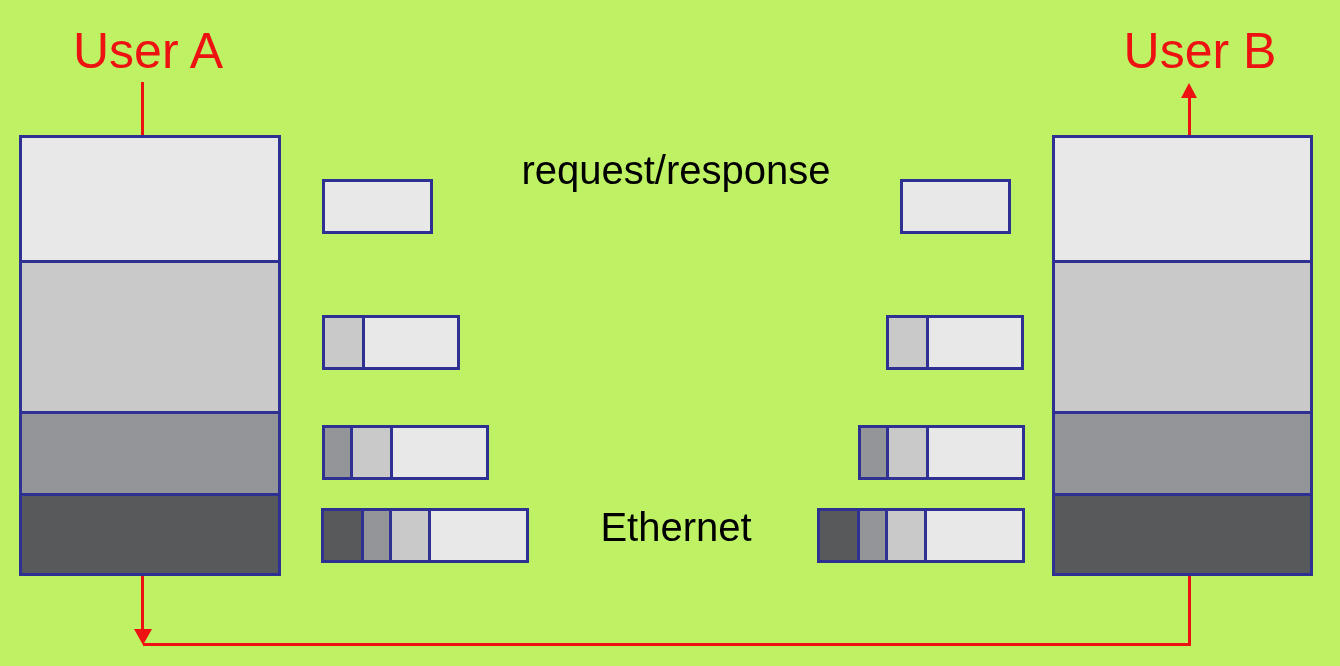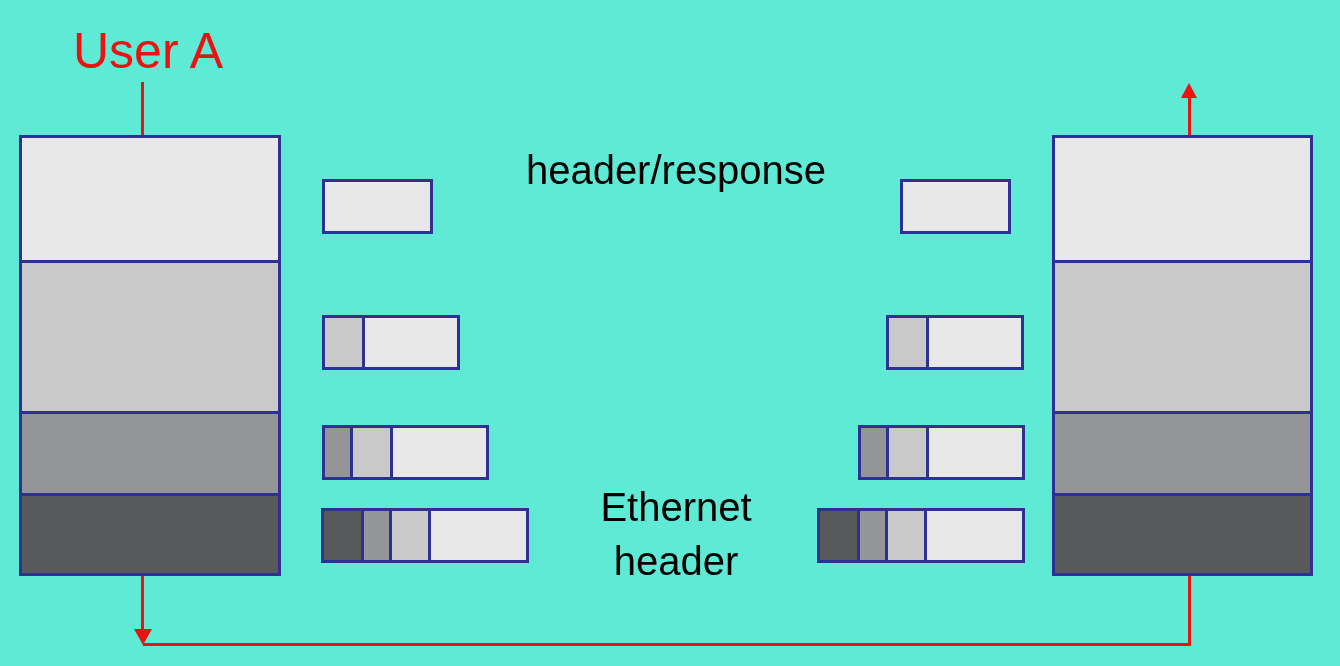--- a/index.html
+++ b/index.html
@@ -5,21 +5,21 @@
   html, body {
     margin: 0;
     padding: 0;
     background: #ffffff;
     font-family: "Liberation Sans", sans-serif;
   }
   .canvas {
     position: relative;
     width: 1340px;
     height: 666px;
-    background: #5eead4;
+    background: #bef264;
     overflow: hidden;
   }
   
   .stack {
     position: absolute;
     display: flex;
     flex-direction: column;
     border: 3px solid var(--c-border);
     background: #ffffff;
   }
@@ -47,21 +47,21 @@
     width: 400px;
     text-align: center;
     color: var(--c-text);
     font-size: 40px;
     line-height: 54px;
     white-space: nowrap;
   }
   #lbl-http     { top: 143px; }
   #lbl-tcp      { top: 302px; }
   #lbl-ip       { top: 410px; }
-  #lbl-ethernet { top: 480px; }
+  #lbl-ethernet { top: 500px; }
 
   
   .user-label {
     position: absolute;
     width: 170px;
     text-align: center;
     color: var(--c-arrow);
     font-size: 50px;
     line-height: 54px;
     white-space: nowrap;
@@ -90,20 +90,21 @@
     border-right: 8px solid transparent;
     border-bottom: 15px solid var(--c-arrow);
   }
 </style>
 </head>
 <body>
 
 <div class="canvas">
 
   <div class="user-label" id="userA">User A</div>
+  <div class="user-label" id="userB">User B</div>
 
   <div class="stack" id="stackA">
       <div class="seg" style="height: 122px; background: var(--c-payload);"></div>
       <div class="seg" style="height: 148px; background: var(--c-tcp_header);"></div>
       <div class="seg" style="height: 79px; background: var(--c-ip_header);"></div>
       <div class="seg" style="height: 77px; background: var(--c-ethernet_header);"></div>
     </div>
   <div class="stack" id="stackB">
       <div class="seg" style="height: 122px; background: var(--c-payload);"></div>
       <div class="seg" style="height: 148px; background: var(--c-tcp_header);"></div>
@@ -144,25 +145,24 @@
       </div>
       <div class="packet" style="left: 817px; top: 508px;">
         <div class="seg" style="width: 37px; background: var(--c-ethernet_header);"></div>
         <div class="seg" style="width: 25px; background: var(--c-ip_header);"></div>
         <div class="seg" style="width: 36px; background: var(--c-tcp_header);"></div>
         <div class="seg" style="width: 95px; background: var(--c-payload);"></div>
       </div>
     </div>
 
   <div class="mid-label" id="lbl-http">
-    <div>header/response</div>
+    <div>request/response</div>
   </div>
   <div class="mid-label" id="lbl-ethernet">
     <div>Ethernet</div>
-    <div>header</div>
   </div>
 
   <div class="rline" id="line-a-top"></div>
   <div class="rline" id="line-a-bottom"></div>
   <div class="arrowhead-down"></div>
   <div class="rline" id="wire-horizontal"></div>
   <div class="rline" id="line-b-bottom"></div>
   <div class="rline" id="line-b-top"></div>
   <div class="arrowhead-up"></div>
 

